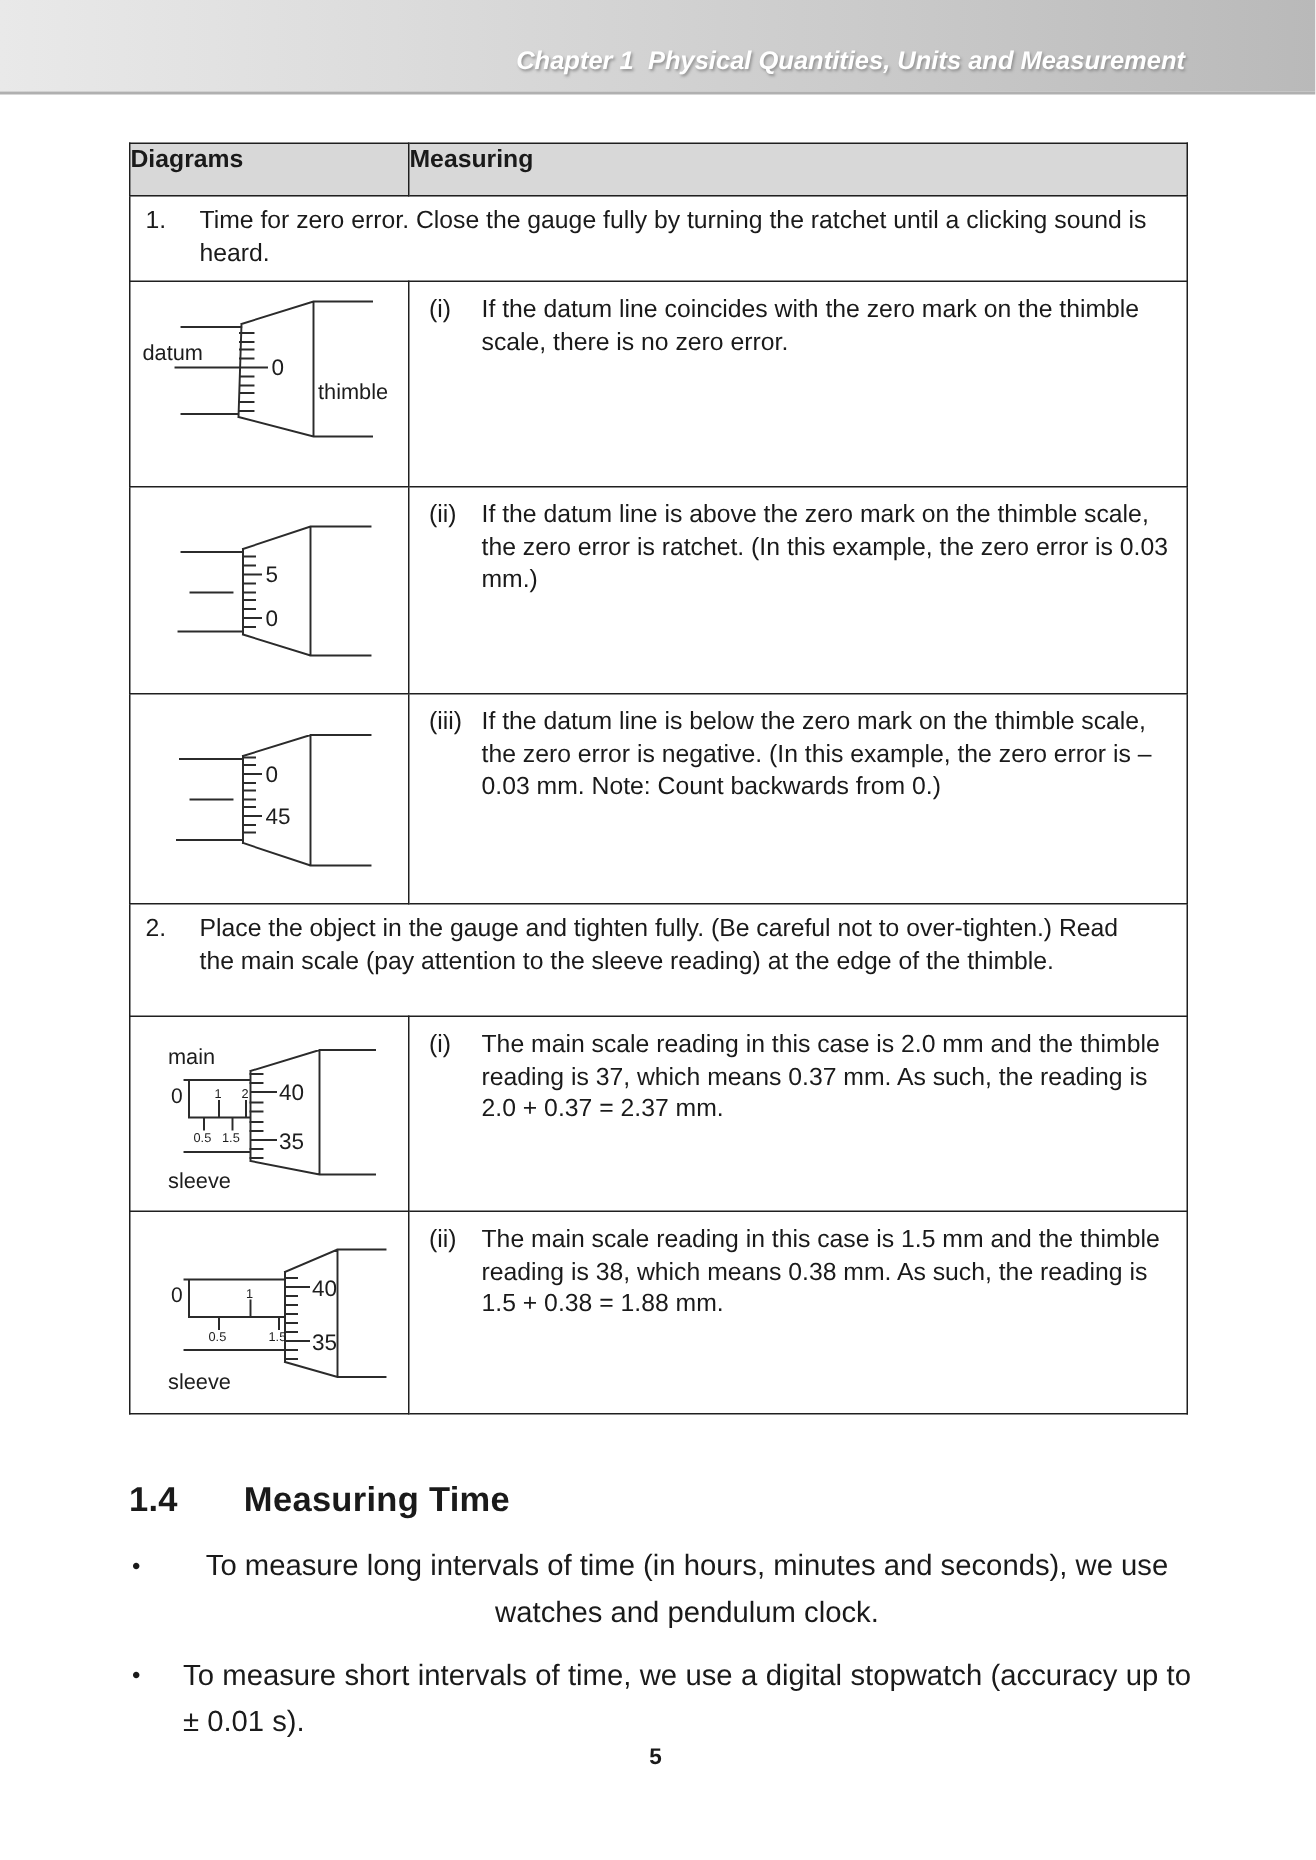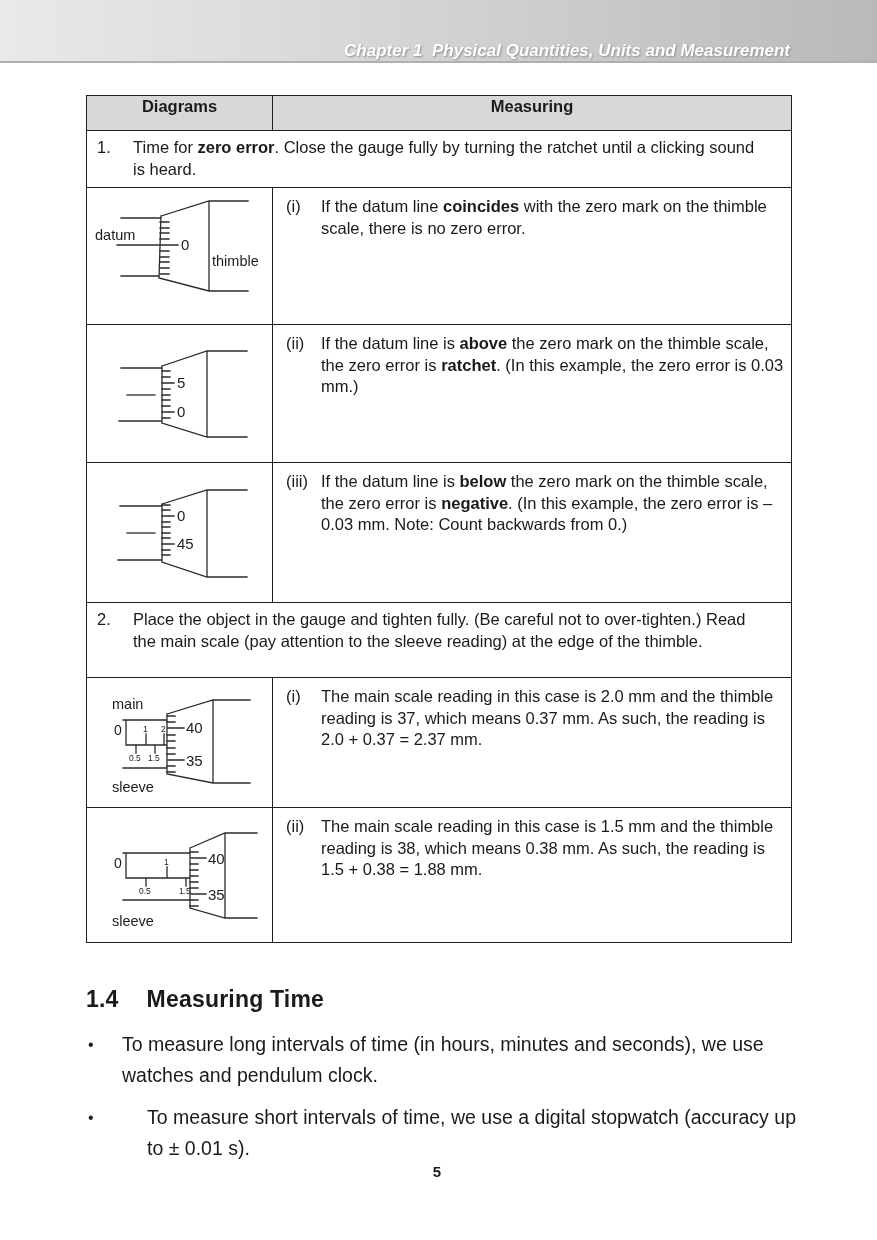--- a/index.html
+++ b/index.html
@@ -5,60 +5,60 @@
   * { margin:0; padding:0; box-sizing:border-box; }
   body { background:#ffffff; font-family:"Liberation Sans", sans-serif; }
   .page { position:relative; width:877px; height:1240px; background:#ffffff; overflow:hidden; color:#1a1a1a; }
 
   
   .chapter-bar {
     position:absolute; top:0; left:0; width:877px; height:63px;
     background:linear-gradient(to right,#e9e9e9 0%,#dcdcdc 30%,#cbcbcb 65%,#b9b9b9 100%);
     border-bottom:2px solid #b0b0b0;
     display:flex; align-items:flex-end; justify-content:flex-end;
-    padding:0 87px 0 0;
+    padding:0 87px 10px 0;
   }
   .chapter-title {
     font-style:italic; font-weight:bold; font-size:17px; color:#ffffff;
     text-shadow:1px 1px 2px #8f8f8f; white-space:pre;
   }
 
   
   table.proc { position:absolute; top:95px; left:86px; width:705px; border-collapse:collapse; table-layout:fixed; }
   table.proc td, table.proc th { border:1.6px solid #1f1f1f; vertical-align:top; font-size:16.5px; line-height:21.5px; }
-  th.colhead { background:#d8d8d8; font-weight:bold; text-align:center; height:35px; vertical-align:middle; font-size:16.5px; }
+  th.colhead { background:#d8d8d8; font-weight:bold; text-align:left; height:35px; vertical-align:middle; font-size:16.5px; }
   td.step { padding:6px 25px 7px 0; }
   .step-flex { display:flex; }
   .step-num { width:46px; padding-left:10px; flex:none; }
   .step-text { flex:1; }
   td.proc-cell { padding:8px 4px 8px 0; }
   .item-flex { display:flex; }
   .item-label { width:48px; padding-left:13px; flex:none; }
   .item-text { flex:1; }
   td.diagram-cell { padding:0;text-align:center; }
-  .bold { font-weight:bold;text-align:center; }
+  .bold { font-weight:normal;text-align:center; }
 
   
   svg.diag { display:block; }
   svg.diag path, svg.diag line { stroke:#2b2b2b; stroke-width:1.3; fill:none; stroke-linecap:square; }
   svg.diag text { font-family:"Liberation Sans", sans-serif; fill:#1d1d1d; }
   .lbl-word { font-size:14.5px; }
   .lbl-num { font-size:15px; }
   .lbl-num-md { font-size:14px; }
   .lbl-num-sm { font-size:8.5px; }
 
   
   .section-title { position:absolute; top:986px; left:86px; font-size:23px; font-weight:bold; letter-spacing:0.2px; }
-  .section-title .sec-num { margin-right:28px; }
+  .section-title .sec-num { margin-right:44px; }
   .bullets { position:absolute; top:1029px; left:88px; width:708px; list-style:none; }
   .bullets li { display:flex; font-size:19.5px; line-height:31px; }
   .bullets li + li { margin-top:11px; }
   .bullet-marker { width:34px; flex:none; font-size:16px; }
-  .bullet-text { width:672px; }
-  li.justified .bullet-text { text-align:justify;margin-left:25px; }
+  .bullet-text { width:672px;text-align:center; }
+  li.justified .bullet-text { text-align:justify; }
 
   
   .footer { position:absolute; top:1158px; left:86px; font-size:11.5px; line-height:14.5px; color:#222; }
   .page-num { position:absolute; top:1163px; left:424px; width:26px; text-align:center; font-size:15px; font-weight:bold; }
 </style>
 </head>
 <body>
 
 <div class="page">
 

